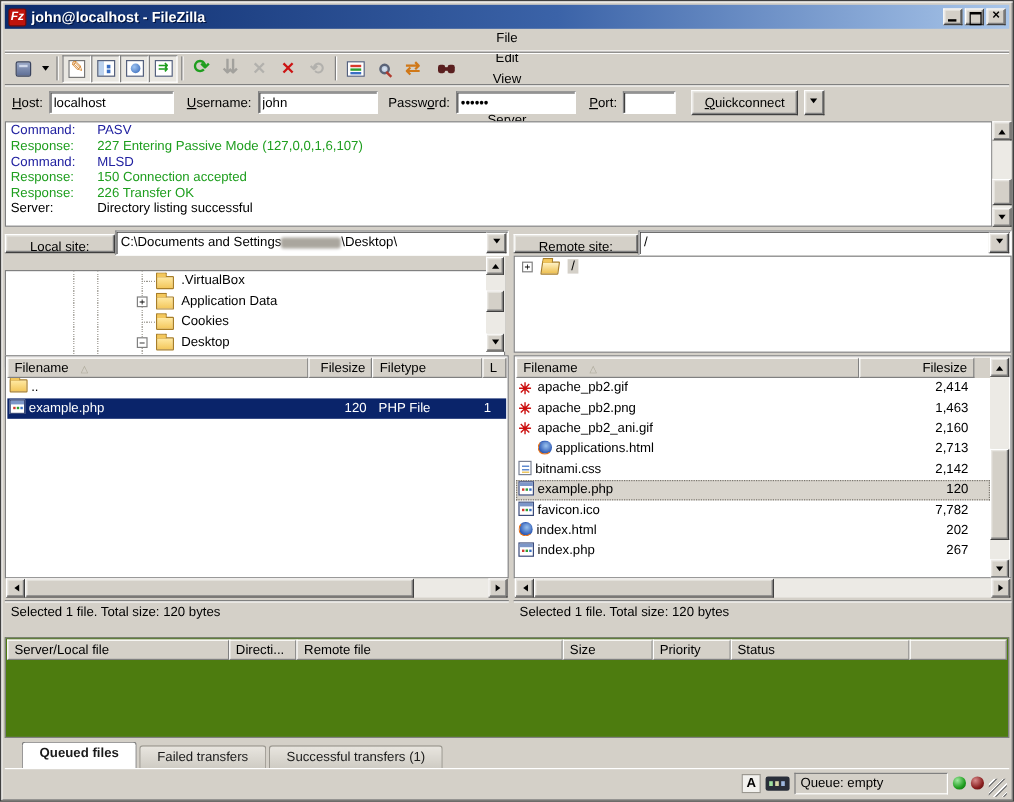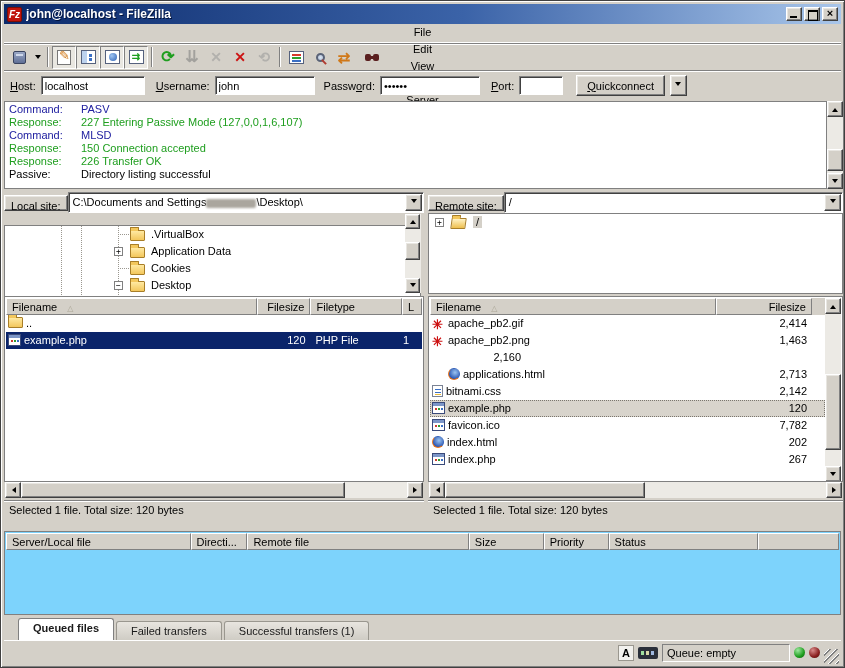--- a/index.html
+++ b/index.html
@@ -88,21 +88,21 @@
   .sb-btn { position:absolute; width:16px; height:16px; display:flex; align-items:center; justify-content:center; }
   .sb-thumb { position:absolute; }
   .tri { width:0; height:0; border:3px solid transparent; }
   .tri-up { border-bottom:4px solid #000; margin-top:-2px; }
   .tri-dn { border-top:4px solid #000; margin-top:2px; }
   .tri-lf { border-right:4px solid #000; margin-left:-2px; }
   .tri-rt { border-left:4px solid #000; margin-left:2px; }
 
   
   .siterow { position:absolute; height:21px; display:flex; align-items:center; }
-  .site-lbl { padding:0 6px; height:16px; line-height:21px; }
+  .site-lbl { padding:0 20px; height:16px; line-height:21px; }
   .site-combo { position:relative; flex:1; height:21px; background:#fff; border:1px solid; border-color:#808080 #fff #fff #808080; box-shadow:inset 1px 1px 0 #404040; line-height:19px; padding-left:4px; white-space:nowrap; overflow:hidden; }
   .combo-arr { position:absolute; right:1px; top:1px; bottom:1px; width:17px; display:flex; align-items:center; justify-content:center; }
   .redacted { display:inline-block; width:50px; height:9px; background:#aaa69e; border-radius:2px; filter:blur(1.3px); vertical-align:middle; }
 
   .treebox { position:absolute; background:#fff; border:1px solid #808080; overflow:hidden; }
   .tree-row { position:relative; height:17px; line-height:17px; white-space:nowrap; }
   .exp { position:absolute; width:9px; height:9px; top:4px; background:#fff; border:1px solid #808080; font-size:8px; line-height:7px; text-align:center; font-family:"DejaVu Sans Mono",monospace; }
   .dotv { position:absolute; top:0; bottom:0; width:1px; background-image:repeating-linear-gradient(180deg,#9a978f 0 1px,transparent 1px 2px); }
   .doth { position:absolute; height:1px; background-image:repeating-linear-gradient(90deg,#9a978f 0 1px,transparent 1px 2px); }
 
@@ -131,21 +131,21 @@
   .frow { position:relative; height:17px; line-height:17px; white-space:nowrap; display:flex; }
   .fcell { padding:0 5px; overflow:hidden; white-space:nowrap; }
   .fcell.num { text-align:right; }
   .frow.sel-active { background:#0a246a; color:#fff; }
   .frow.sel-inactive { background:#d8d4cc; outline:1px dotted #7a766e; outline-offset:-1px; }
 
   .panestatus { position:absolute; height:20px; line-height:19px; padding-left:5px;
                 border-top:1px solid #808080; box-shadow:inset 0 1px 0 #fff; }
 
   
-  .queuewrap { position:absolute; left:3px; top:530px; right:3px; height:84px; background:#7dd3fc; border:1px solid #808080; }
+  .queuewrap { position:absolute; left:3px; top:530px; right:3px; height:84px; background:#4d7c0f; border:1px solid #808080; }
   .qhead { position:absolute; left:1px; right:1px; top:1px; height:17px; display:flex; background:#d4d0c8; }
 
   
   .tabs { position:absolute; left:3px; top:616px; right:3px; height:23px; display:flex; align-items:flex-end; padding-left:14px; gap:2px; }
   .tab { height:19px; line-height:18px; padding:0 14px; background:linear-gradient(180deg,#e8e5df,#cfccc4);
          border:1px solid #9a978f; border-bottom:none; border-radius:3px 3px 0 0; color:#1a1a1a; }
   .tab.active { height:22px; background:#fff; font-weight:bold; border-color:#808080; }
 
   
   .statusbar { position:absolute; left:3px; right:3px; bottom:3px; height:24px; display:flex; align-items:center; justify-content:flex-end; gap:4px; padding-right:2px;
@@ -254,21 +254,21 @@
       </div>
   </div>
 
   <div class="log">
     <div class="log-inner" id="log">
         <div class="log-line t-command"><span class="lbl">Command:</span><span>PASV</span></div>
         <div class="log-line t-response"><span class="lbl">Response:</span><span>227 Entering Passive Mode (127,0,0,1,6,107)</span></div>
         <div class="log-line t-command"><span class="lbl">Command:</span><span>MLSD</span></div>
         <div class="log-line t-response"><span class="lbl">Response:</span><span>150 Connection accepted</span></div>
         <div class="log-line t-response"><span class="lbl">Response:</span><span>226 Transfer OK</span></div>
-        <div class="log-line t-status"><span class="lbl">Passive:</span><span>Directory listing successful</span></div>
+        <div class="log-line t-status"><span class="lbl">Server:</span><span>Directory listing successful</span></div>
       </div>
   </div>
   <div class="vsb" style="left:826px; top:100px; height:88px;">
     <div class="sb-btn raised" style="top:0">
         <span class="tri tri-up"></span>
       </div>
     <div class="sb-thumb raised" style="top:48px; left:0; width:16px; height:22px;"></div>
     <div class="sb-btn raised" style="bottom:0">
         <span class="tri tri-dn"></span>
       </div>
@@ -358,20 +358,21 @@
     <div class="rows" id="remote-rows" style="right:17px">
         <div class="frow">
           <div class="fcell" style="width: 286px; padding-left: 2px;"><span class="fico fico-apache" style="margin-right: 3px;">✳</span><span>apache_pb2.gif</span></div>
           <div class="fcell num" style="width: 96px;">2,414</div>
         </div>
         <div class="frow">
           <div class="fcell" style="width: 286px; padding-left: 2px;"><span class="fico fico-apache" style="margin-right: 3px;">✳</span><span>apache_pb2.png</span></div>
           <div class="fcell num" style="width: 96px;">1,463</div>
         </div>
         <div class="frow">
+          <div class="fcell" style="width: 286px; padding-left: 2px;"><span class="fico fico-apache" style="margin-right: 3px;">✳</span><span>apache_pb2_ani.gif</span></div>
           <div class="fcell num" style="width: 96px;">2,160</div>
         </div>
         <div class="frow">
           <div class="fcell" style="width: 286px; padding-left: 18px;"><span class="fico fico-ff" style="margin-right: 3px;"></span><span>applications.html</span></div>
           <div class="fcell num" style="width: 96px;">2,713</div>
         </div>
         <div class="frow">
           <div class="fcell" style="width: 286px; padding-left: 2px;"><span class="fico fico-page" style="margin-right: 3px;"></span><span>bitnami.css</span></div>
           <div class="fcell num" style="width: 96px;">2,142</div>
         </div>

